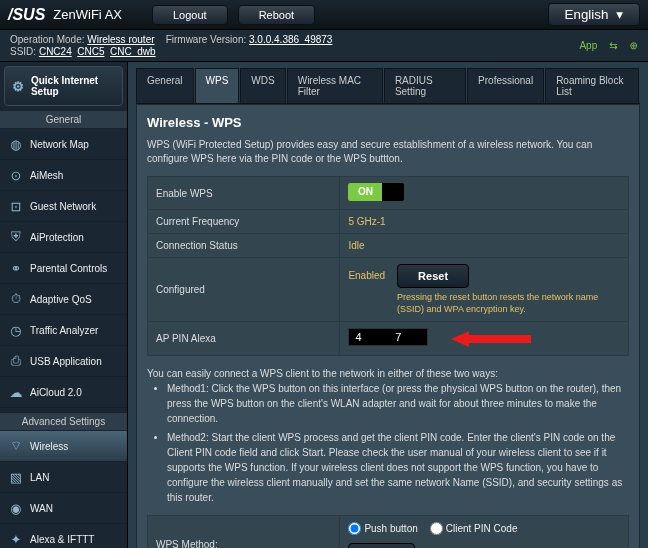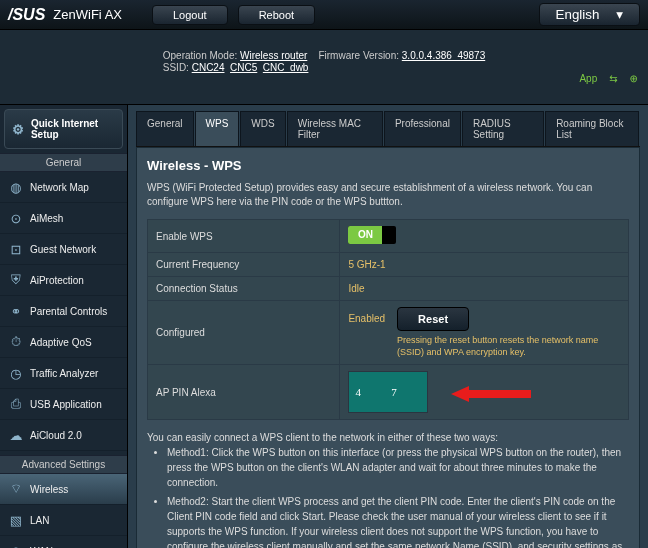--- a/index.html
+++ b/index.html
@@ -2,22 +2,22 @@
 <html><head>
 <meta charset="utf-8">
 <style>
 * { margin: 0; padding: 0; box-sizing: border-box; }
 body { font-family: Arial, sans-serif; font-size: 11px; background: #2a3d4b; color: #fff; width: 648px; height: 548px; overflow: hidden; }
 .header { display: flex; align-items: center; height: 30px; background: linear-gradient(#1a2530, #0d1418); border-bottom: 1px solid #000; padding: 0 8px; }
 .logo { font-weight: bold; font-size: 16px; font-style: italic; color: #fff; margin-right: 8px; }
 .product { font-weight: normal; color: #fff; margin-right: 30px; font-size: 13px; }
 .hbtn { background: linear-gradient(#3a4550, #1a2530); border: 1px solid #0a0f14; border-radius: 4px; padding: 3px 20px; color: #fff; cursor: pointer; font-size: 11px; margin-right: 10px; }
 .spacer { flex: 1; }
-.lang-btn { background: linear-gradient(#3a4550, #1a2530); border: 1px solid #0a0f14; border-radius: 4px; padding: 3px 16px; color: #fff; cursor: pointer; display: flex; align-items: center; gap: 17px; }
-.infobar { background: #1d2b36; padding: 20px 10px; font-size: 10px; color: #ccc; display: flex; align-items: center; border-bottom: 1px solid #000; flex-direction: column; }
+.lang-btn { background: linear-gradient(#3a4550, #1a2530); border: 1px solid #0a0f14; border-radius: 4px; padding: 3px 16px; color: #fff; cursor: pointer; display: flex; align-items: center; gap: 8px; }
+.infobar { background: #1d2b36; padding: 4px 10px; font-size: 10px; color: #ccc; display: flex; align-items: center; border-bottom: 1px solid #000; }
 .infobar a { color: #fff; text-decoration: underline; }
 .infobar-right { margin-left: auto; display: flex; align-items: flex-start; gap: 12px; }
 .app-icon { color: #7cc943; font-size: 10px; }
 .main { display: flex; height: calc(100% - 62px); }
 .sidebar { width: 128px; background: #1a2733; overflow-y: auto; border-right: 1px solid #000; }
 .sidebar::-webkit-scrollbar { width: 6px; }
 .sidebar::-webkit-scrollbar-thumb { background: #4a5a66; border-radius: 3px; }
 .qis { background: linear-gradient(#2a3a47, #1a2733); padding: 8px 6px; display: flex; align-items: center; gap: 6px; border: 1px solid #3a4a56; border-radius: 4px; margin: 4px; font-size: 10px; font-weight: bold; cursor: pointer; }
 .section-header { text-align: center; padding: 3px 0; background: #2e3d4a; font-size: 10px; color: #ccc; border-top: 1px solid #1a2230; border-bottom: 1px solid #1a2230; margin-top: 4px; }
 .nav-item { display: flex; align-items: center; gap: 6px; padding: 7px 8px; font-size: 10px; cursor: pointer; border-bottom: 1px solid #14202b; color: #eee; }
@@ -28,26 +28,26 @@
 .content::-webkit-scrollbar-thumb { background: #4a5a66; border-radius: 4px; }
 .tabs { display: flex; border-bottom: 1px solid #111; }
 .tab { padding: 6px 10px; background: #1a2733; color: #ccc; font-size: 10px; cursor: pointer; border: 1px solid #0d151d; border-bottom: none; margin-right: 1px; }
 .tab.active { background: #3a4d5a; color: #fff; }
 .panel { background: #3a4d5a; padding: 10px; border: 1px solid #1a2b36; }
 .panel h2 { font-size: 13px; color: #fff; margin-bottom: 8px; }
 .desc { font-size: 10px; color: #ddd; line-height: 1.4; margin-bottom: 10px; }
 .form-table { width: 100%; border-collapse: collapse; font-size: 10px; }
 .form-table td { border: 1px solid #2a3a46; padding: 6px 8px; vertical-align: middle; background: #33464f; margin-top: 45px; }
 .form-table td:first-child { width: 40%; color: #ddd; }
-.toggle { display: inline-block; width: 48px; height: 18px; background: #000; border-radius: 2px; position: relative; cursor: pointer; }
+.toggle { display: inline-block; width: 56px; height: 18px; background: #000; border-radius: 2px; position: relative; cursor: pointer; }
 .toggle-on { position: absolute; left: 0; width: 34px; height: 18px; background: #7cc943; color: #fff; text-align: center; line-height: 18px; font-weight: bold; font-size: 10px; border-radius: 2px 0 0 2px; }
 .val { color: #e6c068; }
 .btn { background: linear-gradient(#2a3540, #14202b); border: 1px solid #000; border-radius: 4px; padding: 5px 20px; color: #fff; cursor: pointer; font-size: 11px; font-weight: bold; }
 .hint { color: #e6c068; font-size: 9px; margin-top: 4px; line-height: 1.3; }
-.pin-input { background: #0f766e; border: 1px solid #2a3540; color: #fff; padding: 14px 6px; width: 80px; font-size: 11px; font-family: Liberation Serif, serif; }
+.pin-input { background: #000000; border: 1px solid #2a3540; color: #fff; padding: 2px 6px; width: 80px; font-size: 11px; }
 .arrow { position: relative; display: inline-block; margin-left: 20px; vertical-align: middle; }
 .arrow svg { display: block; }
 .methods { font-size: 10px; color: #ddd; line-height: 1.5; margin: 10px 0; }
 .methods ul { padding-left: 20px; }
 .methods li { margin-bottom: 4px; }
 .radio-row { display: flex; gap: 12px; align-items: flex-start; margin-bottom: 8px; }
 .radio-row label { display: flex; align-items: center; gap: 3px; cursor: pointer; color: #eee; font-size: 10px; }
 .ssid-line { font-size: 10px; margin-top: 1px; }
 </style>
 </head>
@@ -151,22 +151,22 @@
         </div>
       </div>
   </div>
 
   <div class="content">
     <div class="tabs" id="tabs">
         <div class="tab">General</div>
         <div class="tab active">WPS</div>
         <div class="tab">WDS</div>
         <div class="tab">Wireless MAC Filter</div>
+        <div class="tab">RADIUS Setting</div>
         <div class="tab">Professional</div>
-        <div class="tab">RADIUS Setting</div>
         <div class="tab">Roaming Block List</div>
       </div>
     <div class="panel">
       <h2>Wireless - WPS</h2>
       <div class="desc">WPS (WiFi Protected Setup) provides easy and secure establishment of a wireless network. You can configure WPS here via the PIN code or the WPS buttton.</div>
       <table class="form-table">
         <tbody>
             <tr>
           <td>Enable WPS</td>
           <td>

